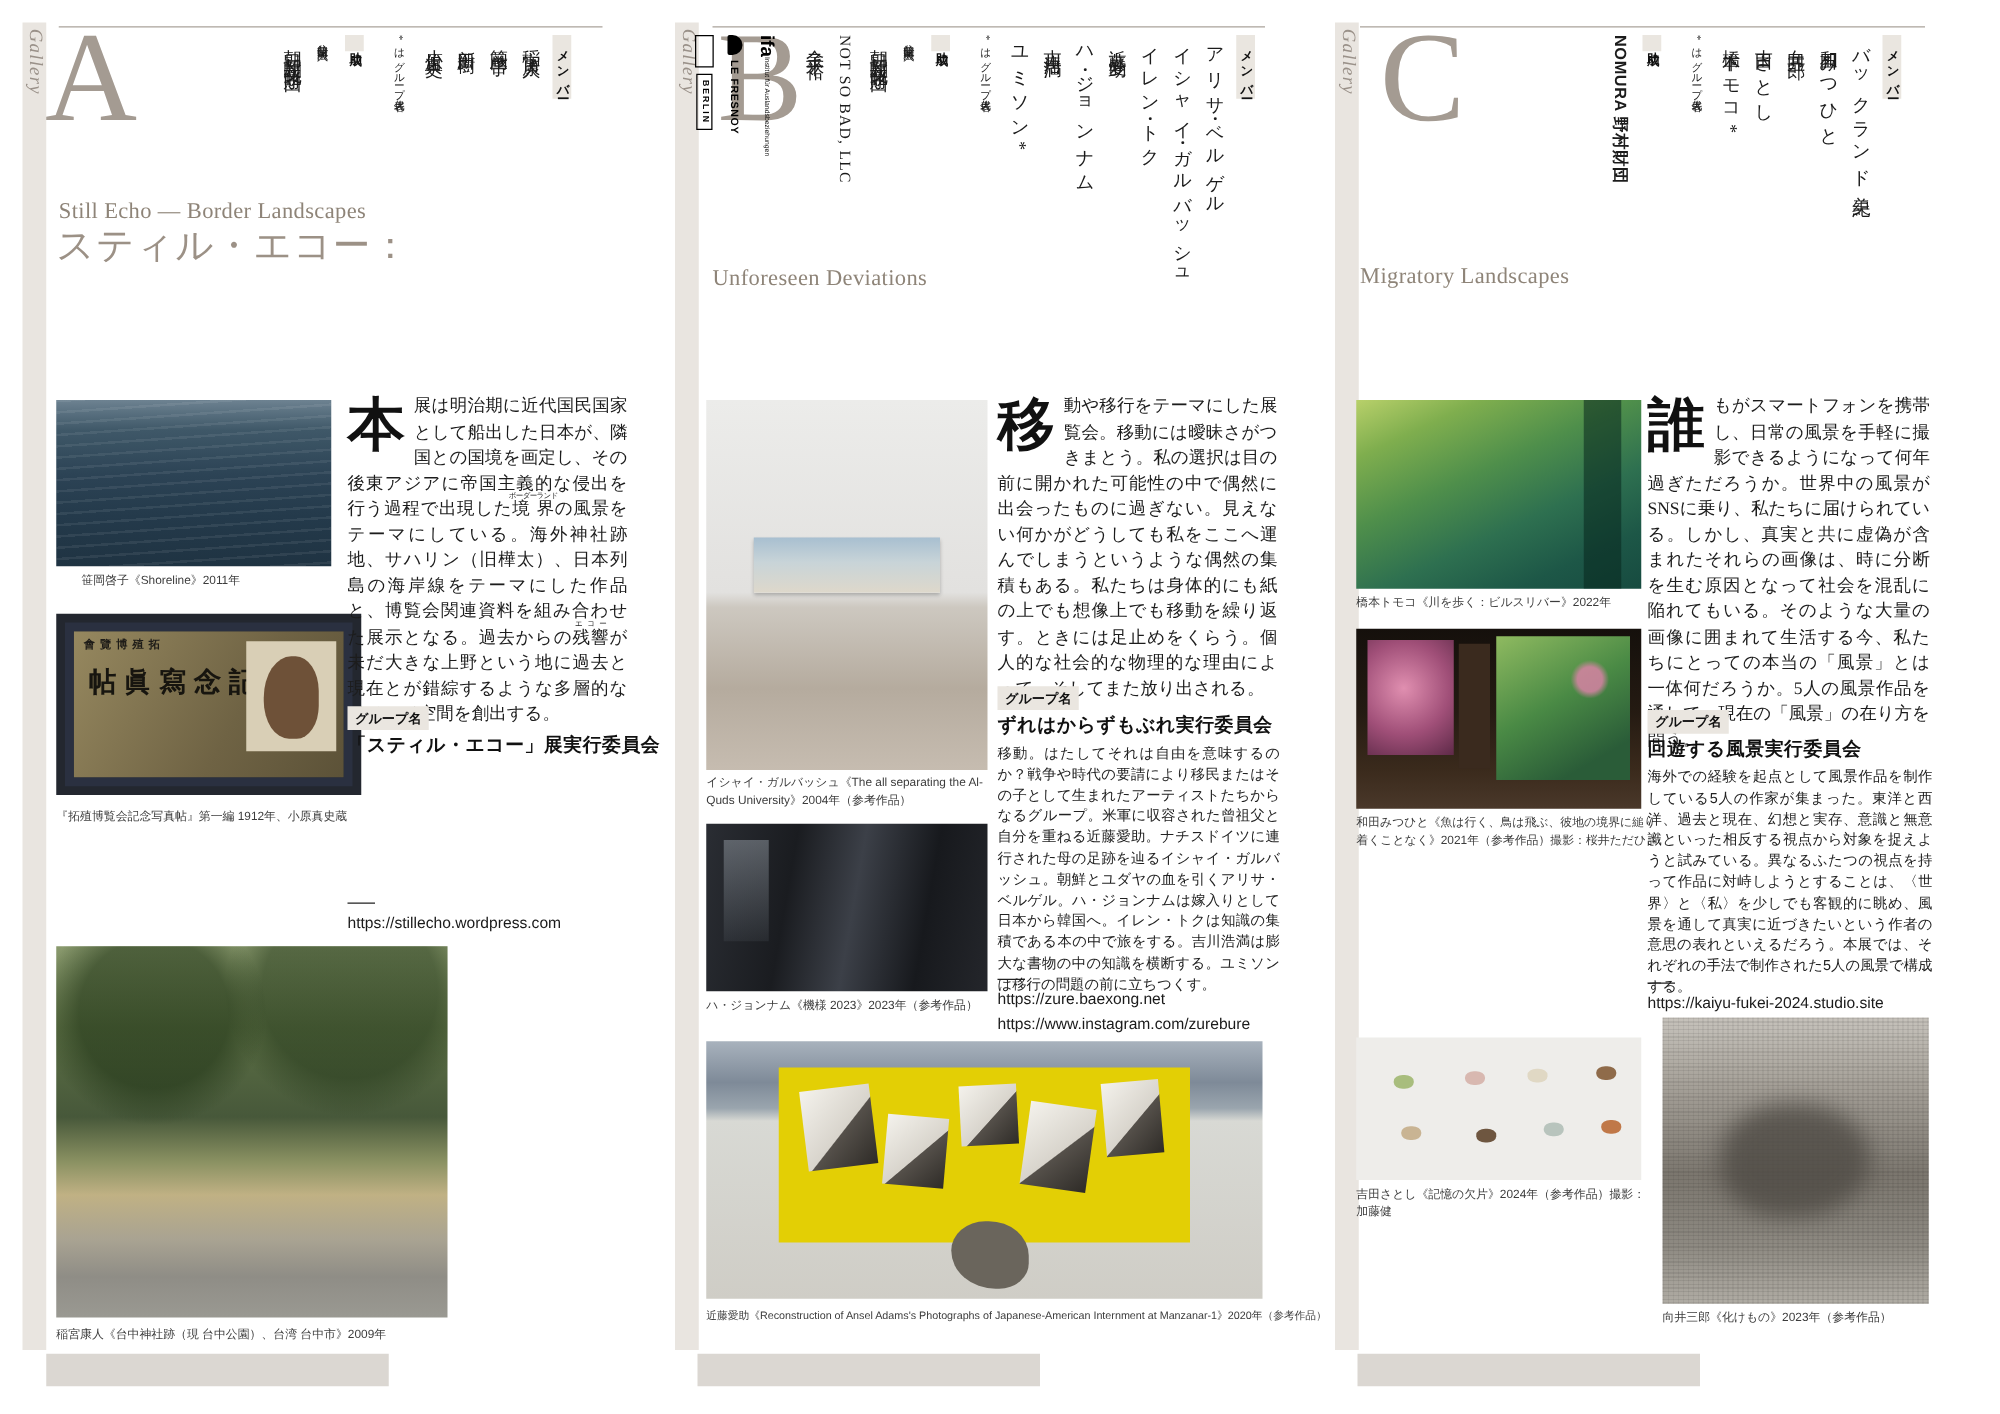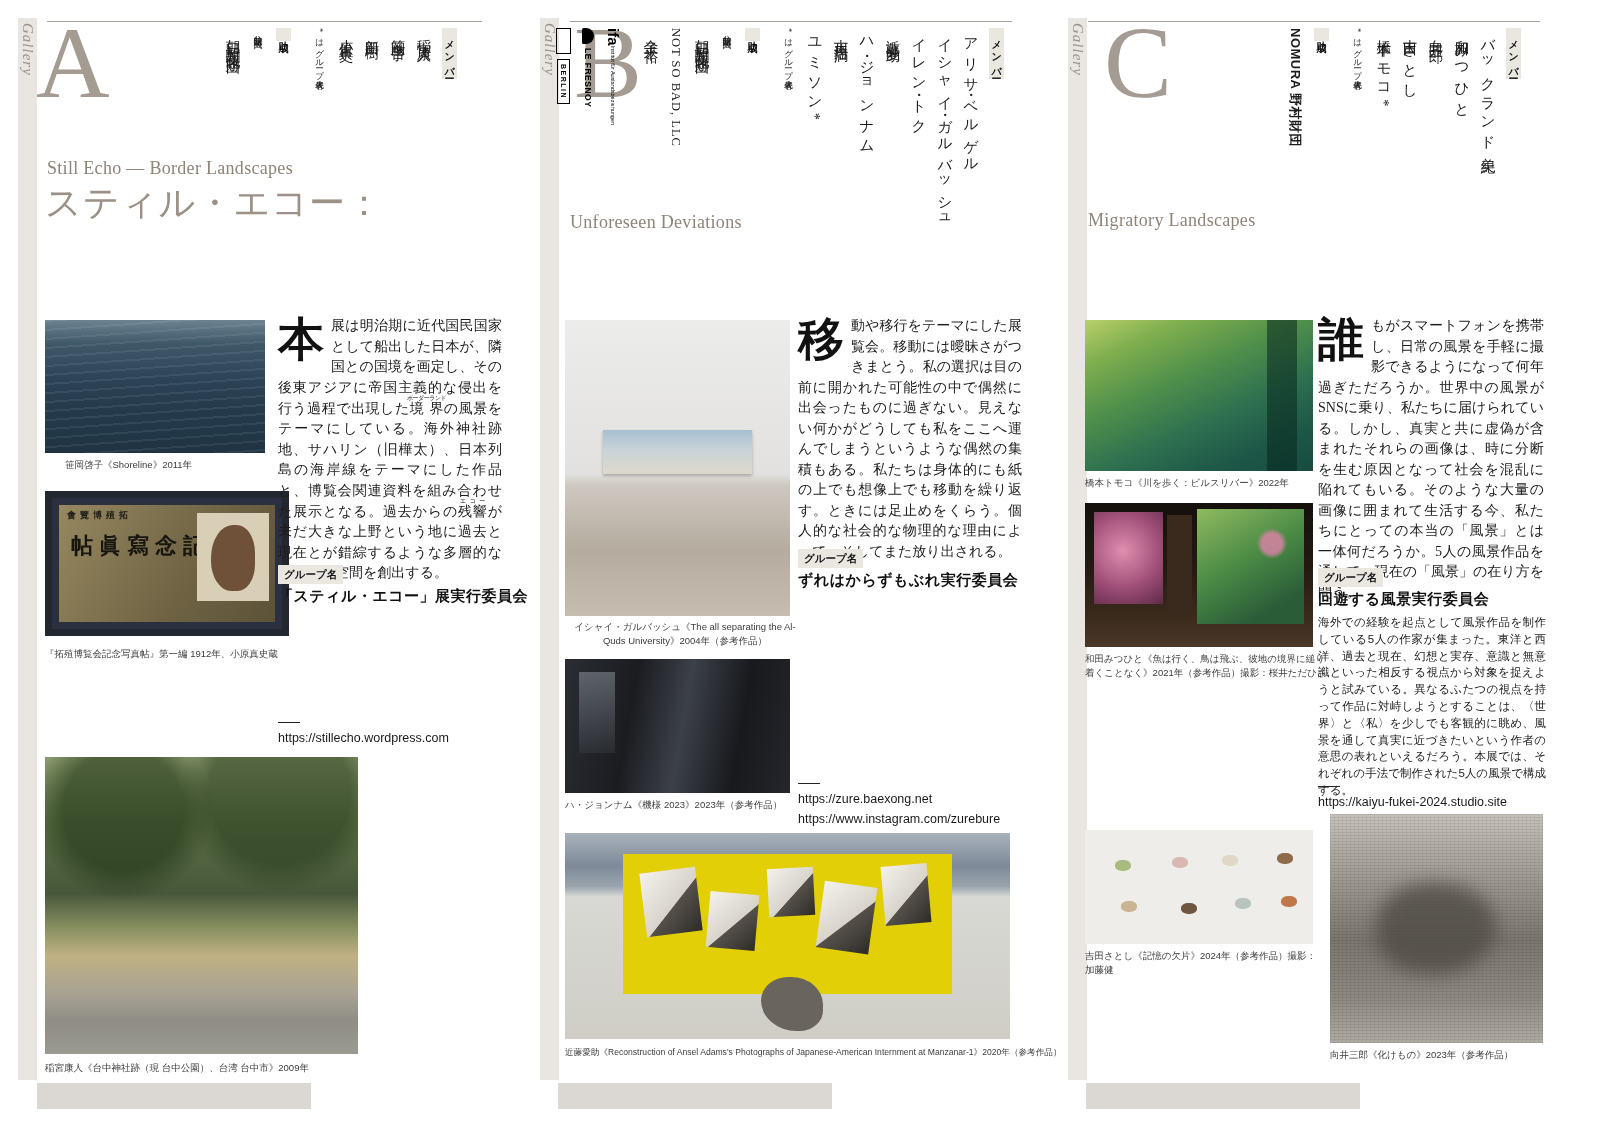--- a/index.html
+++ b/index.html
@@ -23,22 +23,22 @@
   .logo-chip span{font-family:"Liberation Sans",sans-serif;color:#000;}
   .logo-ifa-main{font-size:15px;font-weight:800;}
   .logo-ifa-sub{font-size:5.5px;}
   .logo-fresnoy{font-size:8.5px;font-weight:800;letter-spacing:0.5px;}
   .swan{display:inline-block;width:12px;height:16px;background:#000;border-radius:2px 10px 10px 2px;margin-bottom:4px;}
   .mini-box{display:inline-block;width:13px;height:24px;border:1px solid #000;margin-bottom:5px;}
   .logo-berlin{font-size:7px;font-weight:800;letter-spacing:1.5px;border:1.2px solid #000;padding:4px 2px;}
   .logo-nomura span{font-family:"Liberation Sans",sans-serif;font-weight:800;font-size:13px;letter-spacing:0.5px;}
   .logo-nomura{text-orientation:sideways;}
   .subtitle{position:absolute;font-size:18px;color:#8e8478;letter-spacing:0.3px;}
-  .title{position:absolute;margin:0;font-size:36px;font-weight:500;color:#9c9186;
-      letter-spacing:1px;line-height:1.28;font-family:Liberation Serif, serif;}
+  .title{position:absolute;margin:0;font-size:30px;font-weight:500;color:#9c9186;
+      letter-spacing:1px;line-height:1.28;font-family:Liberation Mono, monospace;}
   .img{position:absolute;overflow:hidden;background:#ccc;}
   .cap{position:absolute;font-family:"Liberation Sans","DejaVu Sans",sans-serif;
       font-size:9.5px;color:#3c3c3c;line-height:1.5;}
   .cap-long{font-size:8.6px;white-space:nowrap;}
   .intro{position:absolute;margin:0;text-align:justify;font-size:14px;line-height:20.5px;color:#1c1c1c;}
   .dropcap{float:left;font-size:46px;line-height:0.92;margin:3px 7px 0 0;font-weight:600;color:#111;}
   rt{font-size:6px;letter-spacing:-0.5px;color:#1c1c1c;}
   .glabel{position:absolute;font-family:"Liberation Sans",sans-serif;font-size:10.5px;
       font-weight:bold;background:#eae6e0;padding:3px 6px 2px;color:#111;}
   .gname{position:absolute;margin:0;font-family:"Liberation Sans",sans-serif;
@@ -185,31 +185,32 @@
     <div class="vcol logo-chip"><span class="logo-ifa-main">ifa</span><span class="logo-ifa-sub">Institut für Auslandsbeziehungen</span></div>
     <div class="vcol logo-chip"><span class="swan"></span><span class="logo-fresnoy">LE FRESNOY</span></div>
     <div class="vcol logo-chip"><span class="mini-box"></span><span class="logo-berlin">BERLIN</span></div>
   </div>
 
   <div class="subtitle" style="left:40px;top:212px;">Unforeseen Deviations</div>
 
   <div class="img ph-galleryint" style="left:35px;top:320px;width:225px;height:296px;">
     <div class="artwork-panel"></div>
   </div>
-  <div class="cap" style="left:35px;top:620px;width:240px;text-align:center;">イシャイ・ガルバッシュ《The all separating the Al-Quds University》2004年（参考作品）</div>
+  <div class="cap" style="left:35px;top:620px;width:240px;">イシャイ・ガルバッシュ《The all separating the Al-Quds University》2004年（参考作品）</div>
 
   <div class="img ph-darkroom" style="left:35px;top:659px;width:225px;height:134px;"></div>
   <div class="cap" style="left:35px;top:798px;width:240px;">ハ・ジョンナム《機様 2023》2023年（参考作品）</div>
 
   <p class="intro" style="left:268px;top:316px;width:224px;">
     <span class="dropcap">移</span><span>動や移行をテーマにした展覧会。移動には曖昧さがつきまとう。私の選択は目の前に開かれた可能性の中で偶然に出会ったものに過ぎない。見えない何かがどうしても私をここへ運んでしまうというような偶然の集積もある。私たちは身体的にも紙の上でも想像上でも移動を繰り返す。ときには足止めをくらう。個人的な社会的な物理的な理由によって。そしてまた放り出される。</span>
   </p>
 
   <div class="glabel" style="left:268px;top:549px;">グループ名</div>
   <h2 class="gname" style="left:268px;top:571px;">ずれはからずもぶれ実行委員会</h2>
+  <p class="gdesc" style="left:268px;top:595px;width:226px;">移動。はたしてそれは自由を意味するのか？戦争や時代の要請により移民またはその子として生まれたアーティストたちからなるグループ。米軍に収容された曾祖父と自分を重ねる近藤愛助。ナチスドイツに連行された母の足跡を辿るイシャイ・ガルバッシュ。朝鮮とユダヤの血を引くアリサ・ベルゲル。ハ・ジョンナムは嫁入りとして日本から韓国へ。イレン・トクは知識の集積である本の中で旅をする。吉川浩満は膨大な書物の中の知識を横断する。ユミソンは移行の問題の前に立ちつくす。</p>
   <div class="dash" style="left:268px;top:783px;"></div>
   <div class="url" style="left:268px;top:792px;">https://zure.baexong.net</div>
   <div class="url" style="left:268px;top:812px;">https://www.instagram.com/zurebure</div>
 
   <div class="img ph-yellow" style="left:35px;top:833px;width:445px;height:206px;">
     <div class="yellow-block">
       <div class="piece p1"></div>
       <div class="piece p2"></div>
       <div class="piece p3"></div>
       <div class="piece p4"></div>

